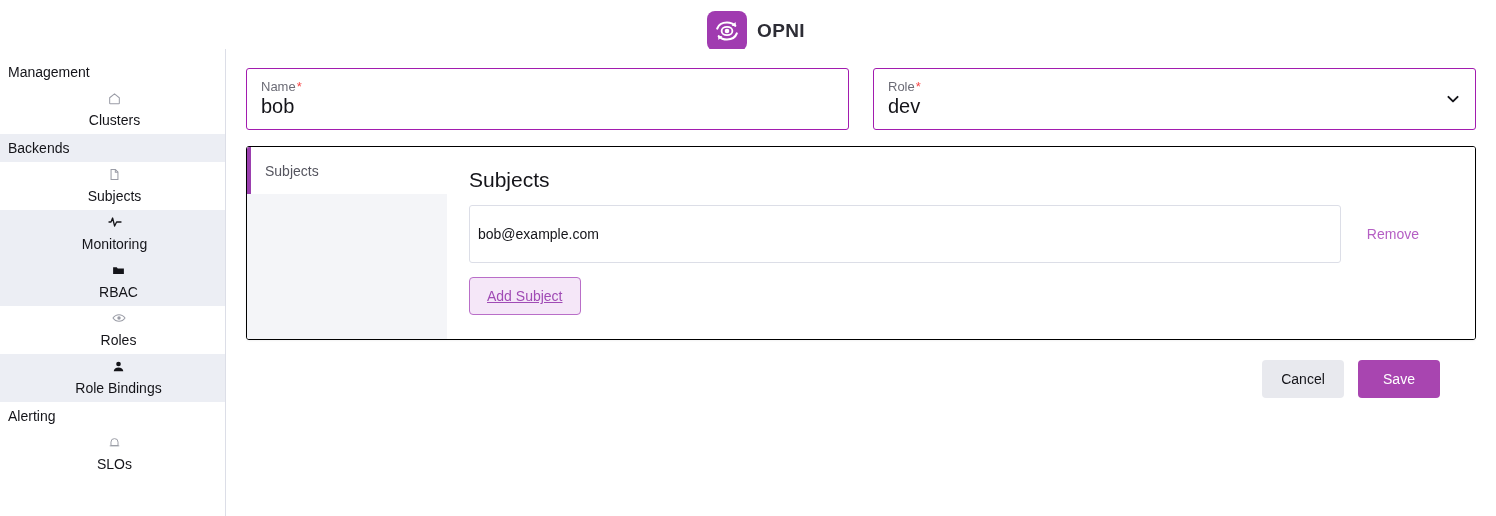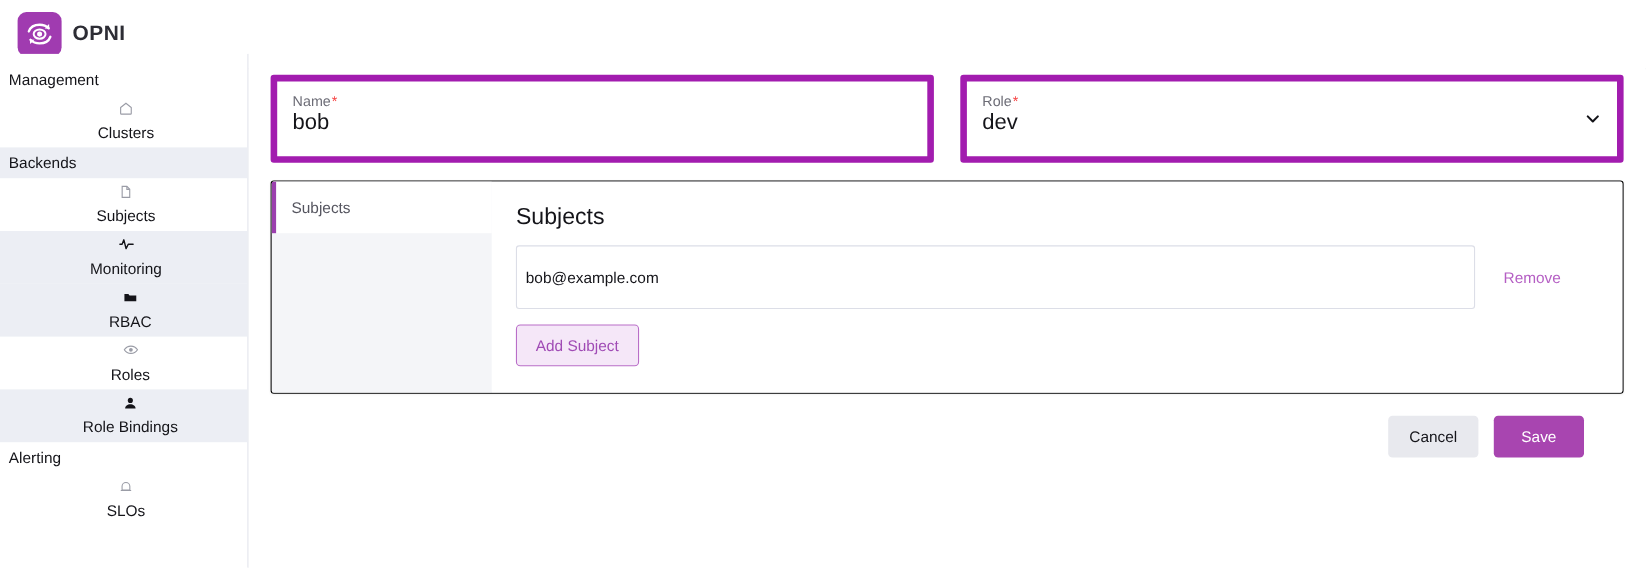--- a/index.html
+++ b/index.html
@@ -19,20 +19,21 @@
   
   .header {
     position: absolute;
     top: 0; left: 0;
     width: 1496px;
     height: 63px;
     background: #ffffff;
     border-bottom: 1px solid #dcdee7;
     display: flex;
     align-items: center;
+    justify-content: center;
   }
   .brand {
     display: flex;
     align-items: center;
     gap: 10px;
     margin-left: 16px;
   }
   .logo-mark {
     width: 40px;
     height: 40px;
@@ -102,22 +103,22 @@
     padding: 19px 20px 0 20px;
   }
 
   .form-row {
     display: flex;
     gap: 24px;
   }
   .field {
     position: relative;
     flex: 1 1 0;
-    height: 80px;
-    border: 6px solid #a21caf;
+    height: 62px;
+    border: 1px solid #a21caf;
     border-radius: 3px;
     background: #ffffff;
     padding: 10px 14px 0 14px;
     cursor: text;
   }
   .field-label {
     font-size: 13px;
     color: #6c6c76;
     line-height: 16px;
   }
@@ -225,20 +226,21 @@
     justify-content: center;
     height: 38px;
     padding: 0 17px;
     border: 1px solid #b96ec8;
     border-radius: 4px;
     background: #f5e7f8;
     color: #a04bb5;
     font-size: 14px;
     font-family: "Liberation Sans", sans-serif;
     cursor: pointer;
+    text-decoration: underline;
   }
 
   
   .actions {
     margin-top: 20px;
     display: flex;
     justify-content: flex-end;
     gap: 14px;
     padding-right: 36px;
   }

